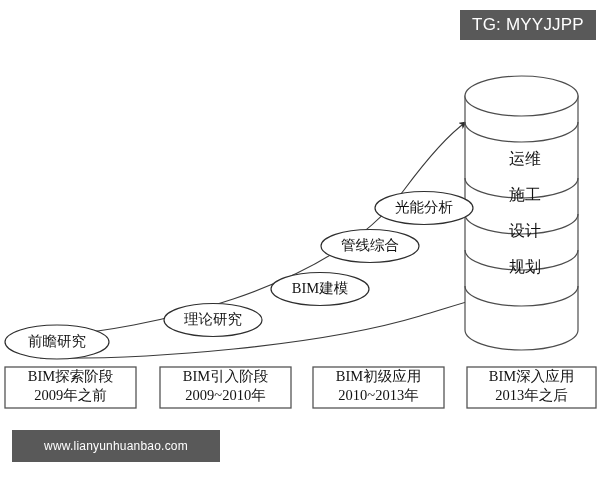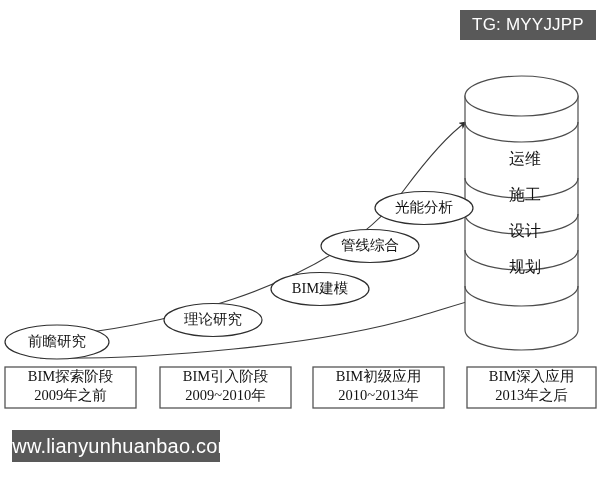--- a/index.html
+++ b/index.html
@@ -104,21 +104,21 @@
     top: 10px;
     width: 136px;
     height: 30px;
     font-size: 17px;
   }
   #site-badge {
     left: 12px;
     bottom: 18px;
     width: 208px;
     height: 32px;
-    font-size: 20px;
+    font-size: 12px;
   }
 </style>
 </head>
 <body>
 
 <div id="stage">
 
   <svg class="diagram" viewBox="0 0 600 480" xmlns="http://www.w3.org/2000/svg">
 
     <defs>

